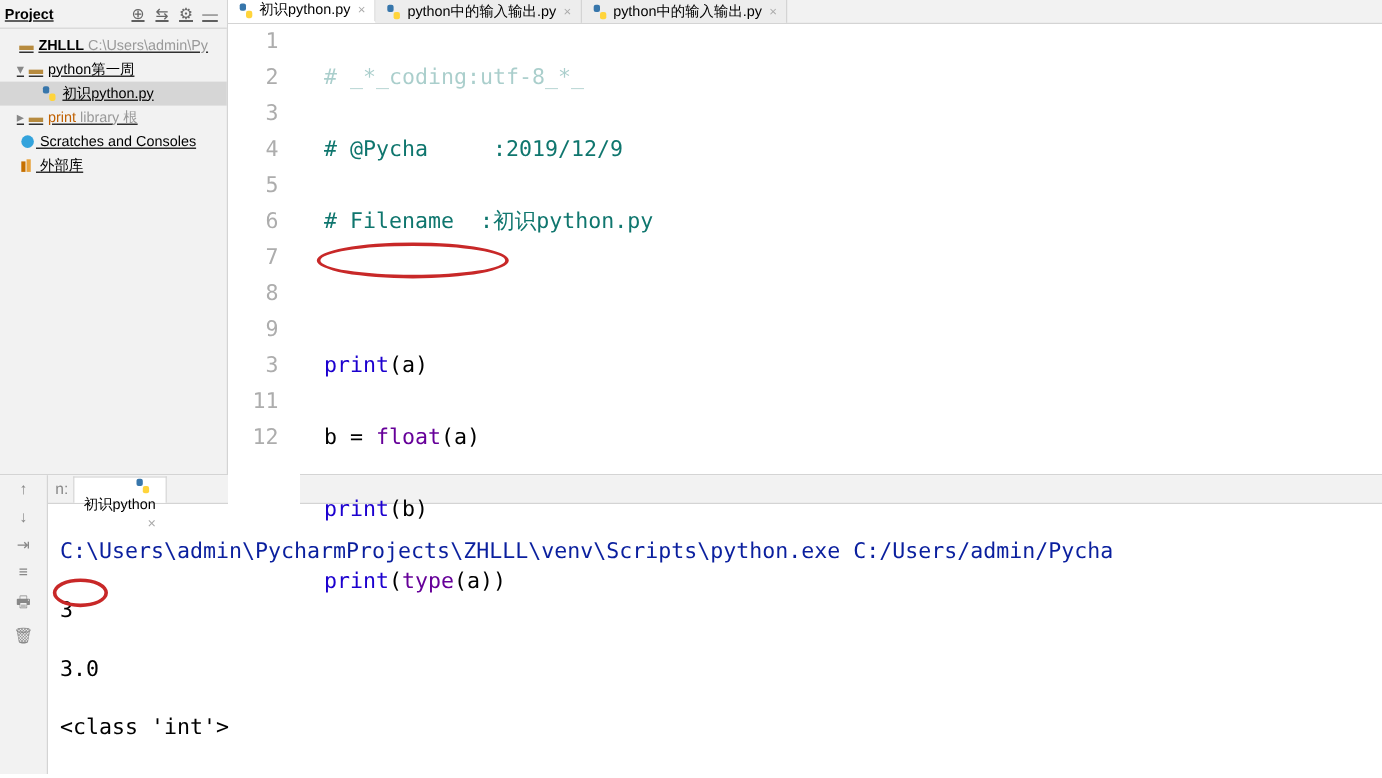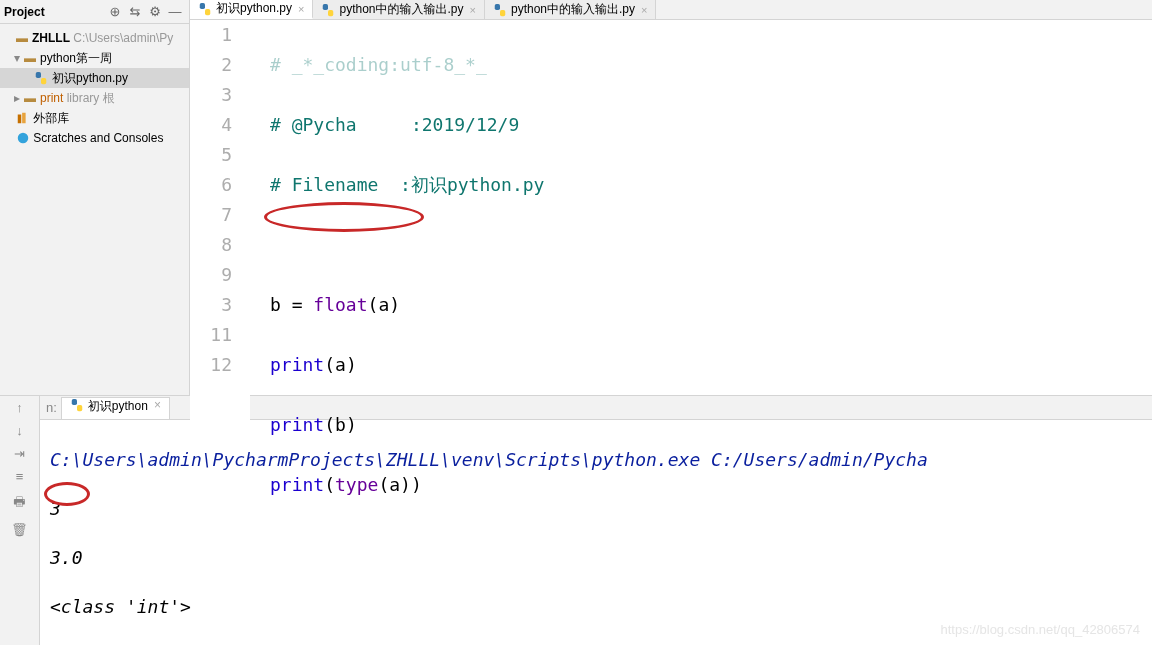--- a/index.html
+++ b/index.html
@@ -1,18 +1,18 @@
 <!DOCTYPE html>
 <html><head>
 <meta charset="utf-8">
 <style>
 * { margin:0; padding:0; box-sizing:border-box; }
 body { font-family:"Segoe UI",Arial,sans-serif; font-size:13px; background:#fff; color:#000; width:1152px; height:648px; overflow:hidden; }
 .top-area { display:flex; height:395px; }
-.sidebar { width:190px; background:#f2f2f2; border-right:1px solid #d4d4d4; display:flex; flex-direction:column; }
+.sidebar { width:190px; background:#f2f2f2; border-right:1px solid #d4d4d4; display:flex; flex-direction:column;text-decoration:underline; }
 .sidebar-header { display:flex; align-items:center; height:24px; padding:2px 4px; border-bottom:1px solid #d4d4d4; background:#f2f2f2; }
 .sidebar-title { font-weight:bold; margin-right:auto; font-size:12px; }
 .icon-btn { width:20px; height:20px; display:inline-flex; align-items:center; justify-content:center; color:#666; cursor:pointer; }
 .tree { flex:1; padding:4px 0; font-size:12px; }
 .tree-row { display:flex; align-items:center; height:20px; padding-left:4px; cursor:pointer; }
 .tree-row.selected { background:#d6d6d6; }
 .tree-indent { display:inline-block; }
 .folder-icon { color:#b78b3f; margin-right:4px; }
 .py-icon { width:14px; height:14px; margin-right:4px; display:inline-flex; align-items:center; justify-content:center; }
 .chevron { width:10px; text-align:center; color:#888; margin-right:2px; }
@@ -30,24 +30,24 @@
 .code-line { height:30px; padding-left:20px; }
 .comment { color:#0f766e; }
 .num { color:#0000ff; }
 .func { color:#1c00cf; }
 .builtin { color:#660099; }
 .red-oval { position:absolute; border:3px solid #c82828; border-radius:50%/50%; pointer-events:none; }
 .toolpanel { border-top:1px solid #d4d4d4; display:flex; height:250px; }
 .tool-gutter { width:40px; background:#f2f2f2; border-right:1px solid #d4d4d4; display:flex; flex-direction:column; align-items:center; padding-top:4px; gap:8px; }
 .tool-main { flex:1; display:flex; flex-direction:column; }
 .run-tabs { height:24px; display:flex; align-items:center; background:#f2f2f2; border-bottom:1px solid #d4d4d4; padding-left:6px; }
-.run-tab { display:flex; align-items:flex-start; padding:0 8px; height:22px; background:#fff; border:1px solid #d4d4d4; border-bottom:none; font-size:12px; }
+.run-tab { display:flex; align-items:flex-end; padding:0 8px; height:22px; background:#fff; border:1px solid #d4d4d4; border-bottom:none; font-size:12px;flex-direction:column; }
 .run-tab-close { margin-left:6px; color:#aaa; }
 .console { flex:1; font-family:Consolas,Menlo,monospace; font-size:18px; padding:8px 10px; position:relative; white-space:pre; overflow:hidden; }
-.console-line { height:28px;font-style:italic; }
+.console-line { height:28px; }
 .console-path { color:#0a1f9e; }
 .watermark { position:absolute; right:12px; bottom:8px; color:#e5e5e5; font-size:13px; font-family:Arial; }
 svg.pyglyph { width:14px; height:14px; }
 svg.scratch { width:14px; height:14px; fill:#33a3dc; }
 svg.ext { width:14px; height:14px; fill:#c67000; }
 </style>
 </head>
 <body>
 
 <div class="top-area">
@@ -84,32 +84,32 @@
       </div>
       <div class="tree-row">
         <span class="tree-indent" style="width:8px"></span>
         <span class="chevron">▸</span>
         <span class="folder-icon">▬</span>
         <span class="orange-text">print</span>&nbsp;
         <span class="gray-text">library 根</span>
       </div>
       <div class="tree-row">
         <span class="chevron"></span>
+        <svg class="scratch" viewBox="0 0 16 16">
+            <circle cx="8" cy="8" r="6" fill="#33a3dc"></circle>
+          </svg>&nbsp;
+        <span>Scratches and Consoles</span>
+      </div>
+      <div class="tree-row">
+        <span class="chevron"></span>
         <svg class="ext" viewBox="0 0 16 16">
             <rect x="2" y="4" width="4" height="10" fill="#c67000"></rect>
             <rect x="7" y="2" width="4" height="12" fill="#e8a33d"></rect>
           </svg>&nbsp;
         <span>外部库</span>
-      </div>
-      <div class="tree-row">
-        <span class="chevron"></span>
-        <svg class="scratch" viewBox="0 0 16 16">
-            <circle cx="8" cy="8" r="6" fill="#33a3dc"></circle>
-          </svg>&nbsp;
-        <span>Scratches and Consoles</span>
       </div>
     </div>
   </div>
 
   <div class="editor">
     <div class="tabs">
       <div class="tab active">
         <span class="py-icon">
             <svg class="pyglyph" viewBox="0 0 16 16">
               <rect x="2" y="1" width="6" height="7" rx="2" fill="#3776ab"></rect>
@@ -153,22 +153,22 @@
           <div class="ln">9</div>
           <div class="ln">3</div>
           <div class="ln">11</div>
           <div class="ln">12</div>
       </div>
       <div class="code">
 <div class="code-line"><span class="comment" style="opacity:.35"># _*_coding:utf-8_*_</span></div>
 <div class="code-line"><span class="comment"># @Pycha</span><span class="comment">     </span><span class="comment">:2019/12/9</span></div>
 <div class="code-line"><span class="comment"># Filename</span><span class="comment">  </span><span class="comment">:初识python.py</span></div>
 <div class="code-line"></div>
+<div class="code-line"><span class="func">print</span><span>(</span><span>a</span><span>)</span></div>
 <div class="code-line"><span>b</span><span> = </span><span class="builtin">float</span><span>(</span><span>a</span><span>)</span></div>
-<div class="code-line"><span class="func">print</span><span>(</span><span>a</span><span>)</span></div>
 <div class="code-line"><span class="func">print</span><span>(</span><span>b</span><span>)</span></div>
 <div class="code-line"><span class="func">print</span><span>(</span><span class="builtin">type</span><span>(</span><span>a</span><span>)</span><span>)</span></div>
 
 
         <div class="red-oval" style="left:14px; top:182px; width:160px; height:30px;"></div>
       </div>
     </div>
   </div>
 </div>
 
@@ -197,16 +197,15 @@
     </div>
     <div class="console">
 <div class="console-line"><span class="console-path">C:\Users\admin\PycharmProjects\ZHLLL\venv\Scripts\python.exe C:/Users/admin/Pycha</span></div>
 <div class="console-line"><span>3</span></div>
 <div class="console-line"><span>3.0</span></div>
 <div class="console-line"><span>&lt;class '</span><span>int</span><span>'&gt;</span></div>
 
 
 
       <div class="red-oval" style="left:4px; top:62px; width:46px; height:24px;"></div>
-      <div class="watermark">https://blog.csdn.net/qq_42806574</div>
     </div>
   </div>
 </div>
 
 </body></html>

